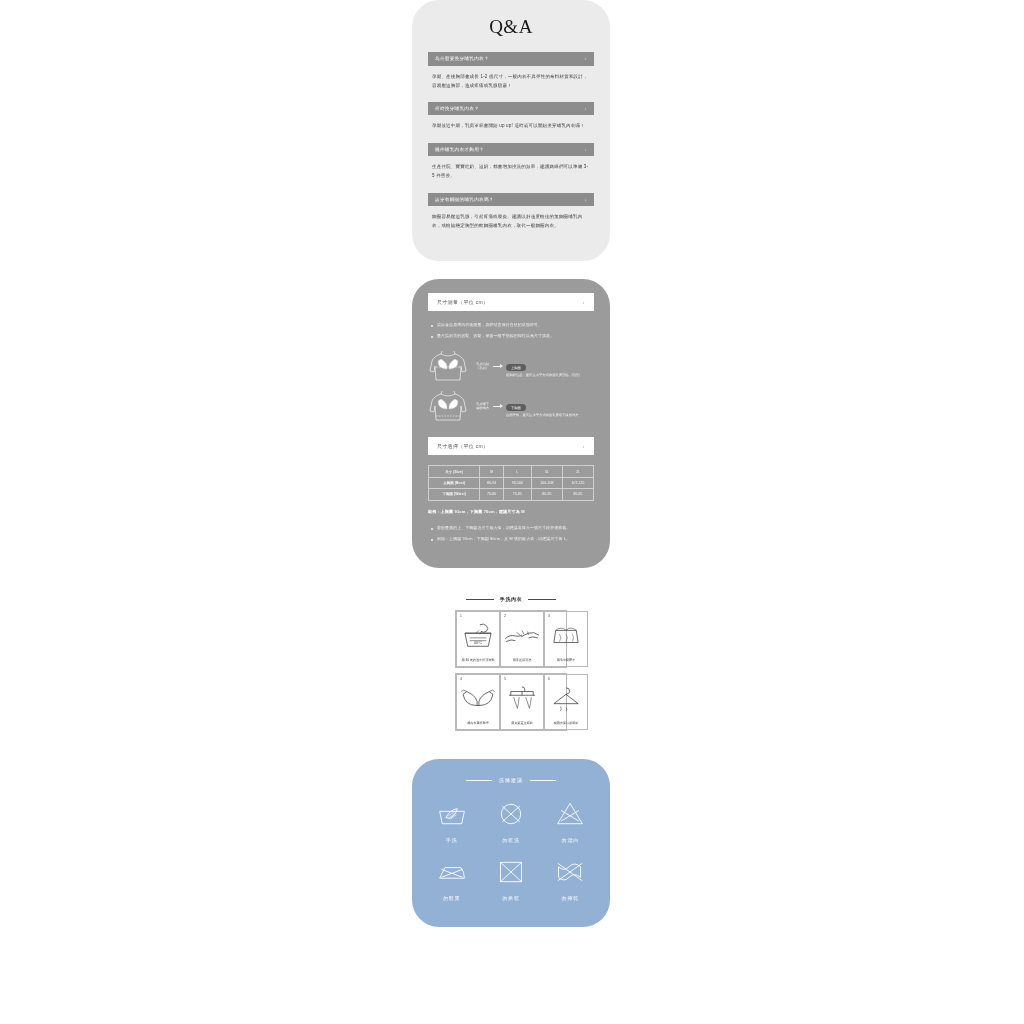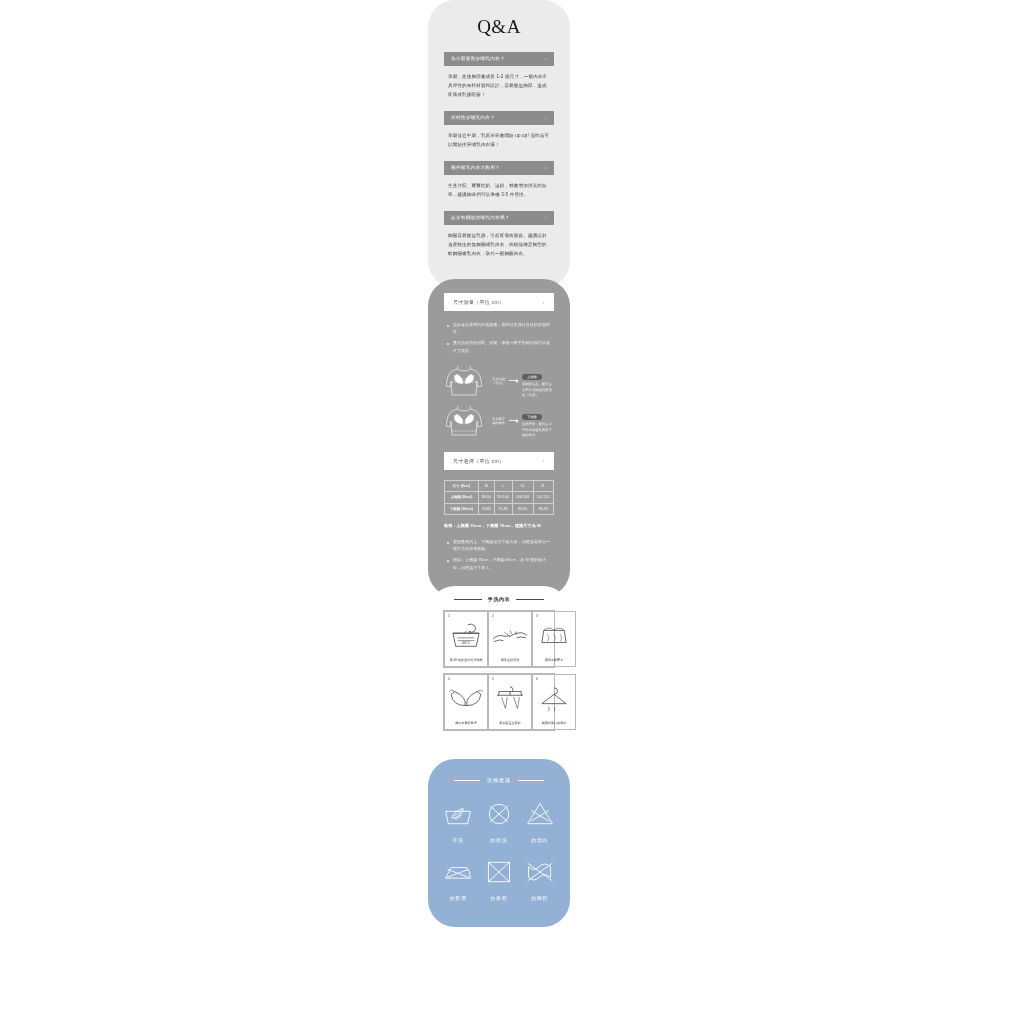--- a/index.html
+++ b/index.html
@@ -5,21 +5,21 @@
   * { box-sizing: border-box; margin: 0; padding: 0; }
   html, body {
     width: 1024px; height: 1024px;
     background: #ffffff;
     font-family: "Liberation Sans", "DejaVu Sans", sans-serif;
     overflow: hidden;
   }
   #page { position: relative; width: 1024px; height: 1024px; background:#fff; }
 
   
-  .col { position: absolute; left: 428px; width: 142px; border-radius: 27px; }
+  .col { position: absolute; left: 412px; width: 198px; border-radius: 27px; }
 
   
   #qa-section { top: 0; background: #ebebeb; padding: 12px 16px 18px; }
   .qa-title {
     text-align: center; font-size: 19px; letter-spacing: .5px;
     color: #1b1b1b; font-weight: 400; margin: 4px 0 14px;
     font-family: "Liberation Serif", "DejaVu Serif", serif;
   }
   .qa-item { margin-bottom: 10px; }
   .qa-head {

